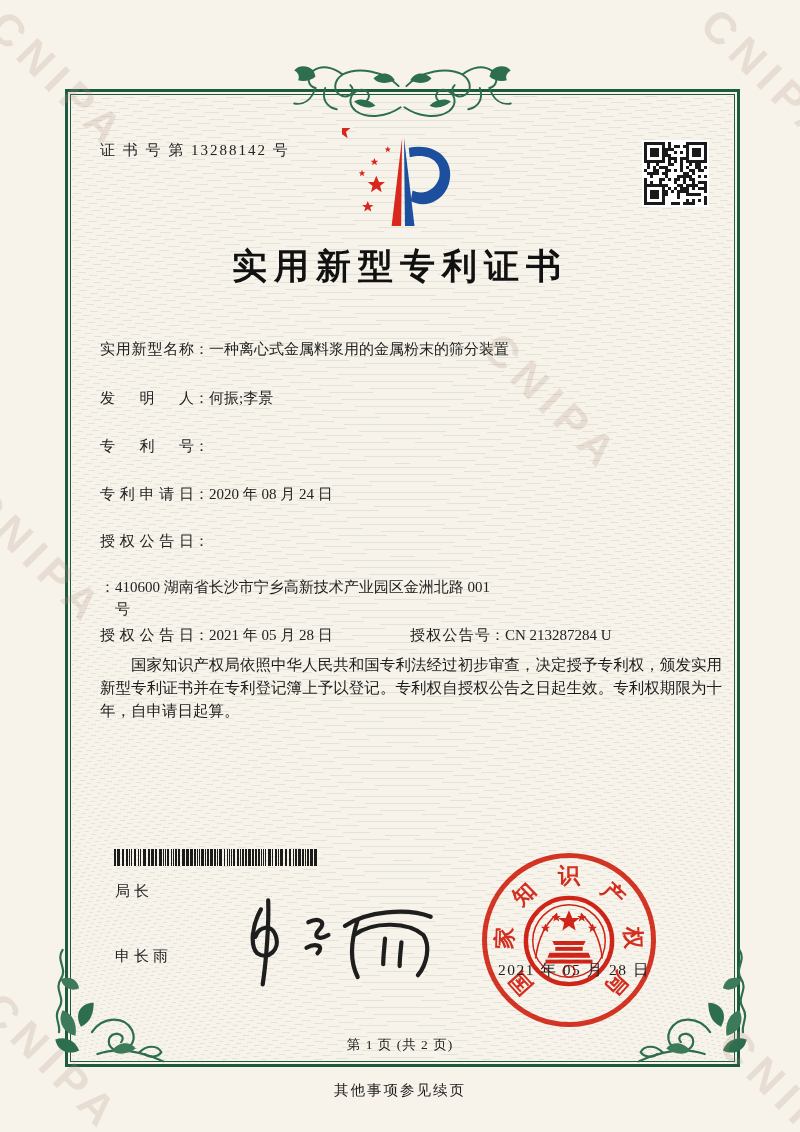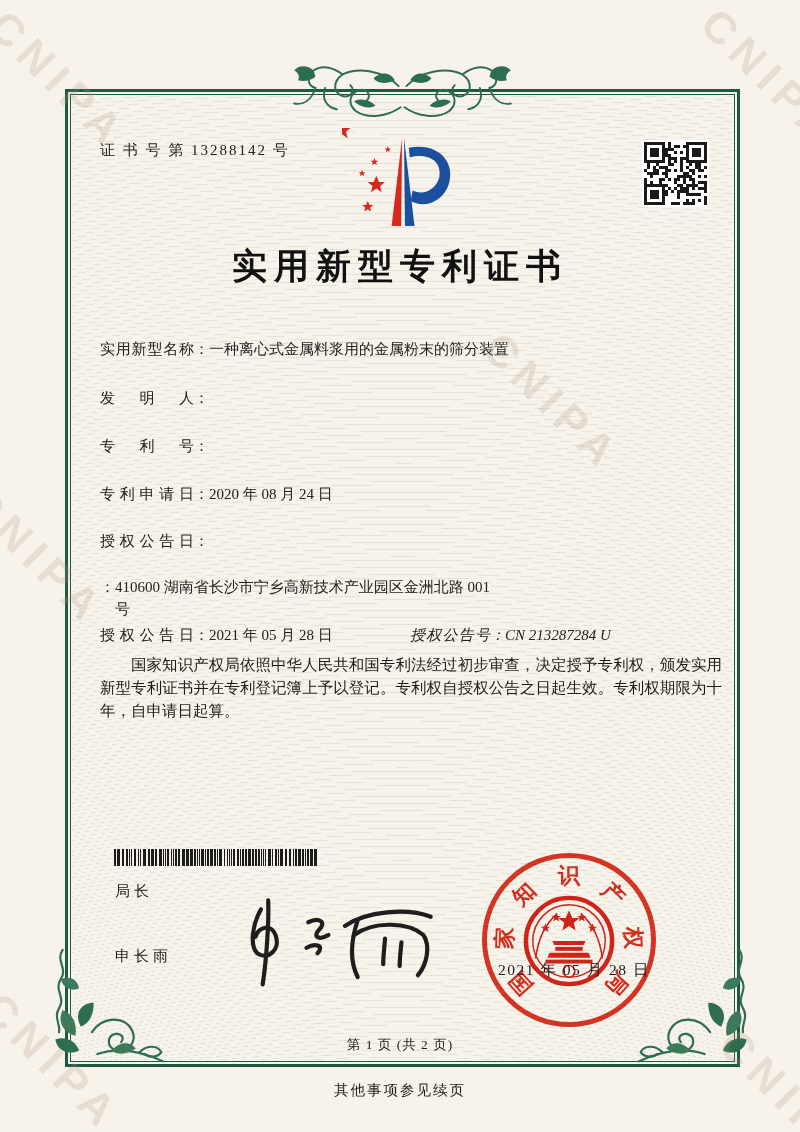--- a/index.html
+++ b/index.html
@@ -48,21 +48,21 @@
   }
   
   .frow{position:absolute;left:100px;width:625px;display:flex;font-size:15px;line-height:22px;z-index:4;}
   .flabel{
     display:inline-block;width:94px;flex:0 0 94px;
     text-align:justify;text-align-last:justify;
   }
   .fcolon{flex:0 0 auto;}
   .fvalue{flex:1 1 auto;}
   .addr2{display:block;}
-  .grant-pair2{position:absolute;left:310px;top:0;display:flex;font-style:italic;}
+  .grant-pair2{position:absolute;left:310px;top:0;display:flex;}
   .grant-pair2 .flabel{width:80px;flex:0 0 80px;}
   
   .paras{position:absolute;left:100px;top:654px;width:622px;z-index:4;}
   .paras p{
     margin:0;font-size:15.5px;line-height:22.8px;text-align:justify;
     text-indent:2em;color:#1c1c1c;
   }
   
   .barcode{
     position:absolute;left:114px;top:849px;width:205px;height:17px;z-index:4;
@@ -620,20 +620,21 @@
 <div class="title">实用新型专利证书</div>
 
 <div class="frow" style="top:338px">
   <span class="flabel">实用新型名称</span>
     <span class="fcolon">：</span>
   <div class="fvalue">一种离心式金属料浆用的金属粉末的筛分装置</div>
 </div>
 <div class="frow" style="top:387px">
   <span class="flabel">发明人</span>
     <span class="fcolon">：</span>
+  <div class="fvalue">何振;李景</div>
 </div>
 <div class="frow" style="top:435px">
   <span class="flabel">专利号</span>
     <span class="fcolon">：</span>
 </div>
 <div class="frow" style="top:483px">
   <span class="flabel">专利申请日</span>
     <span class="fcolon">：</span>
   <div class="fvalue">2020 年 08 月 24 日</div>
 </div>

